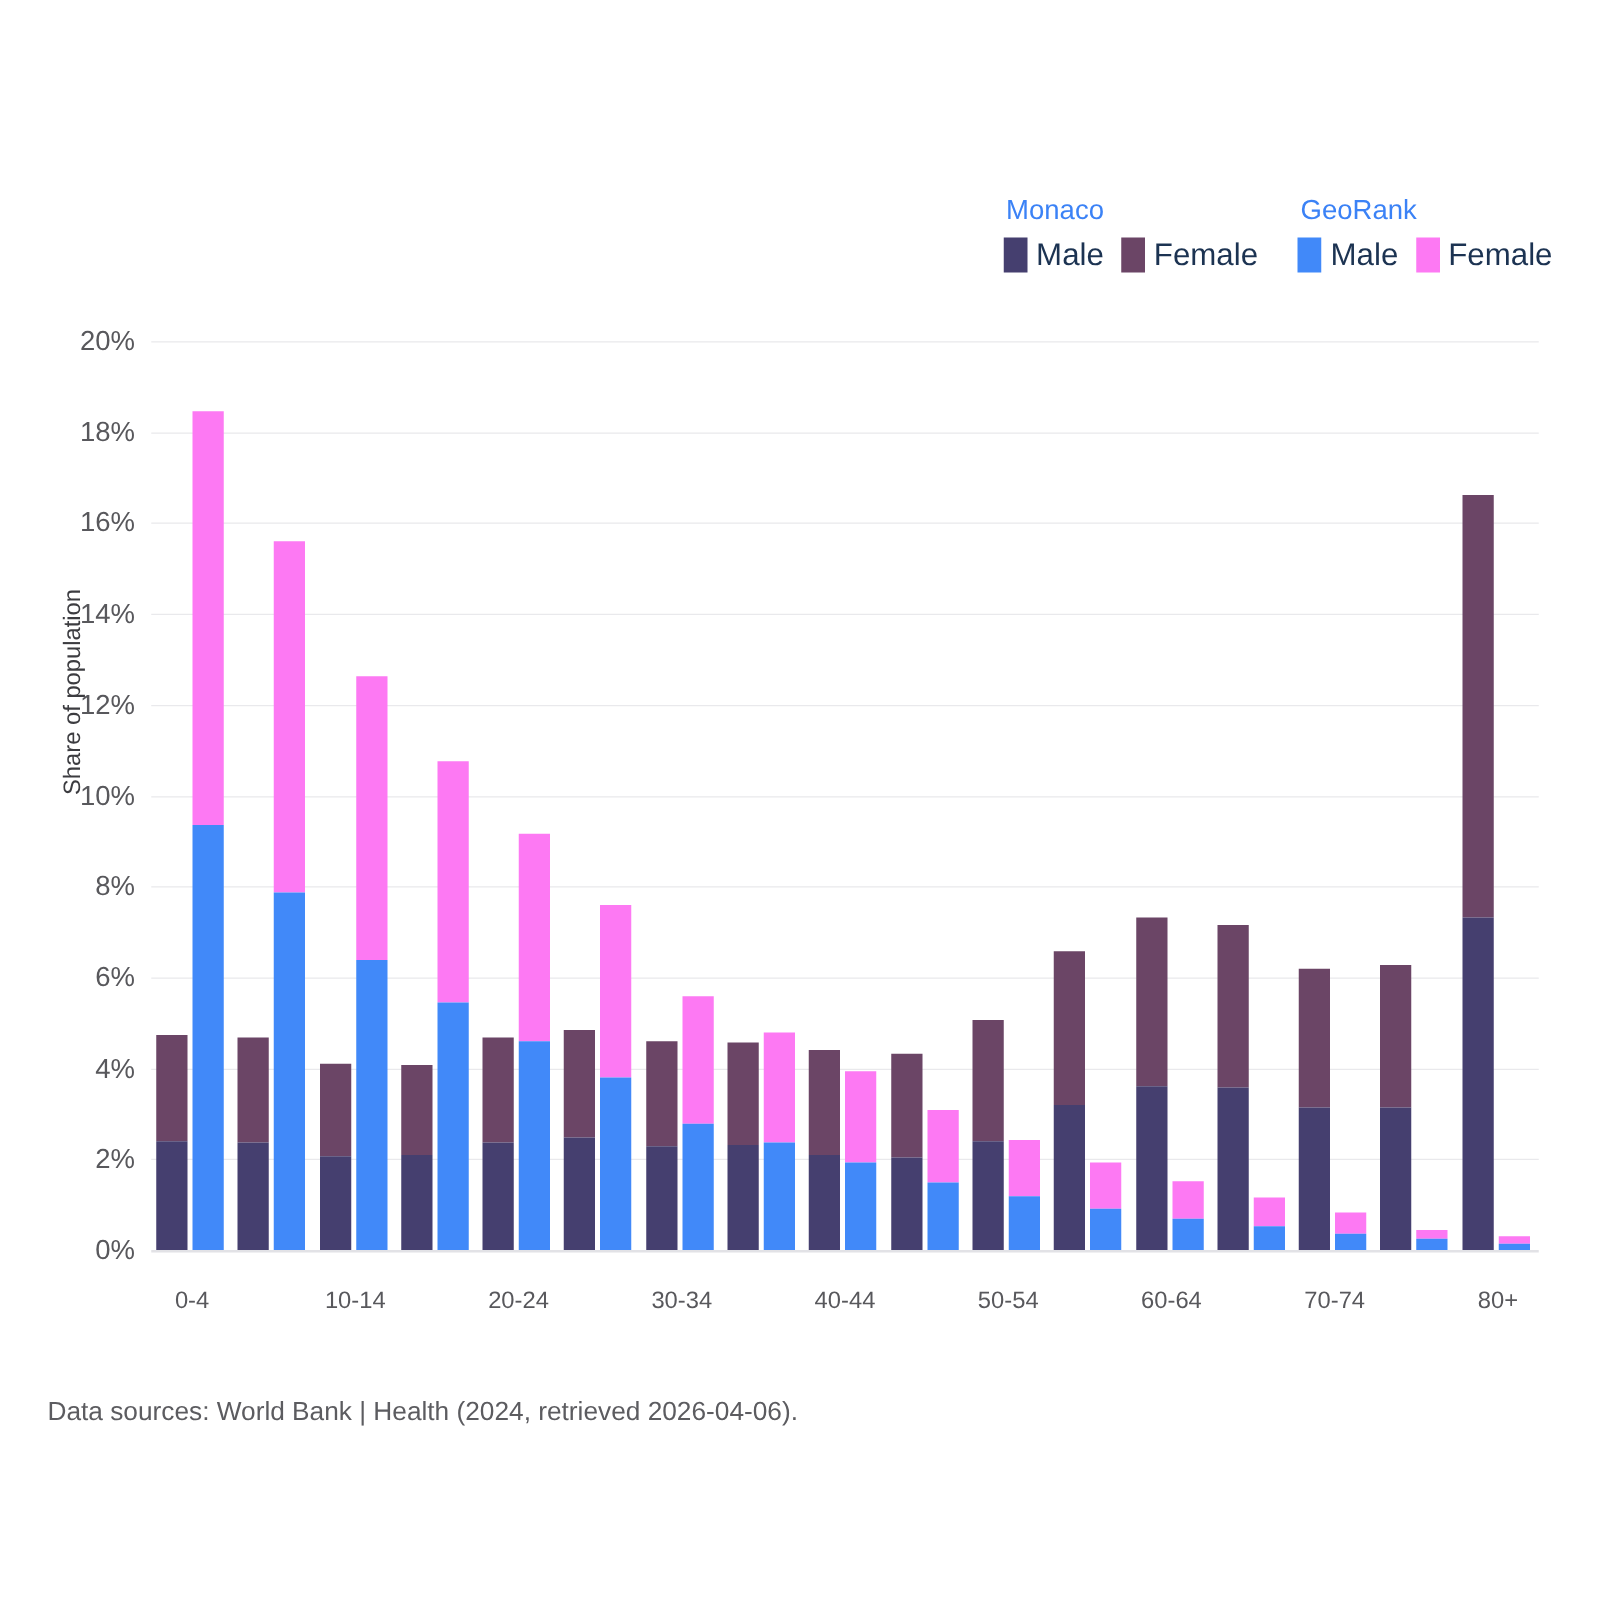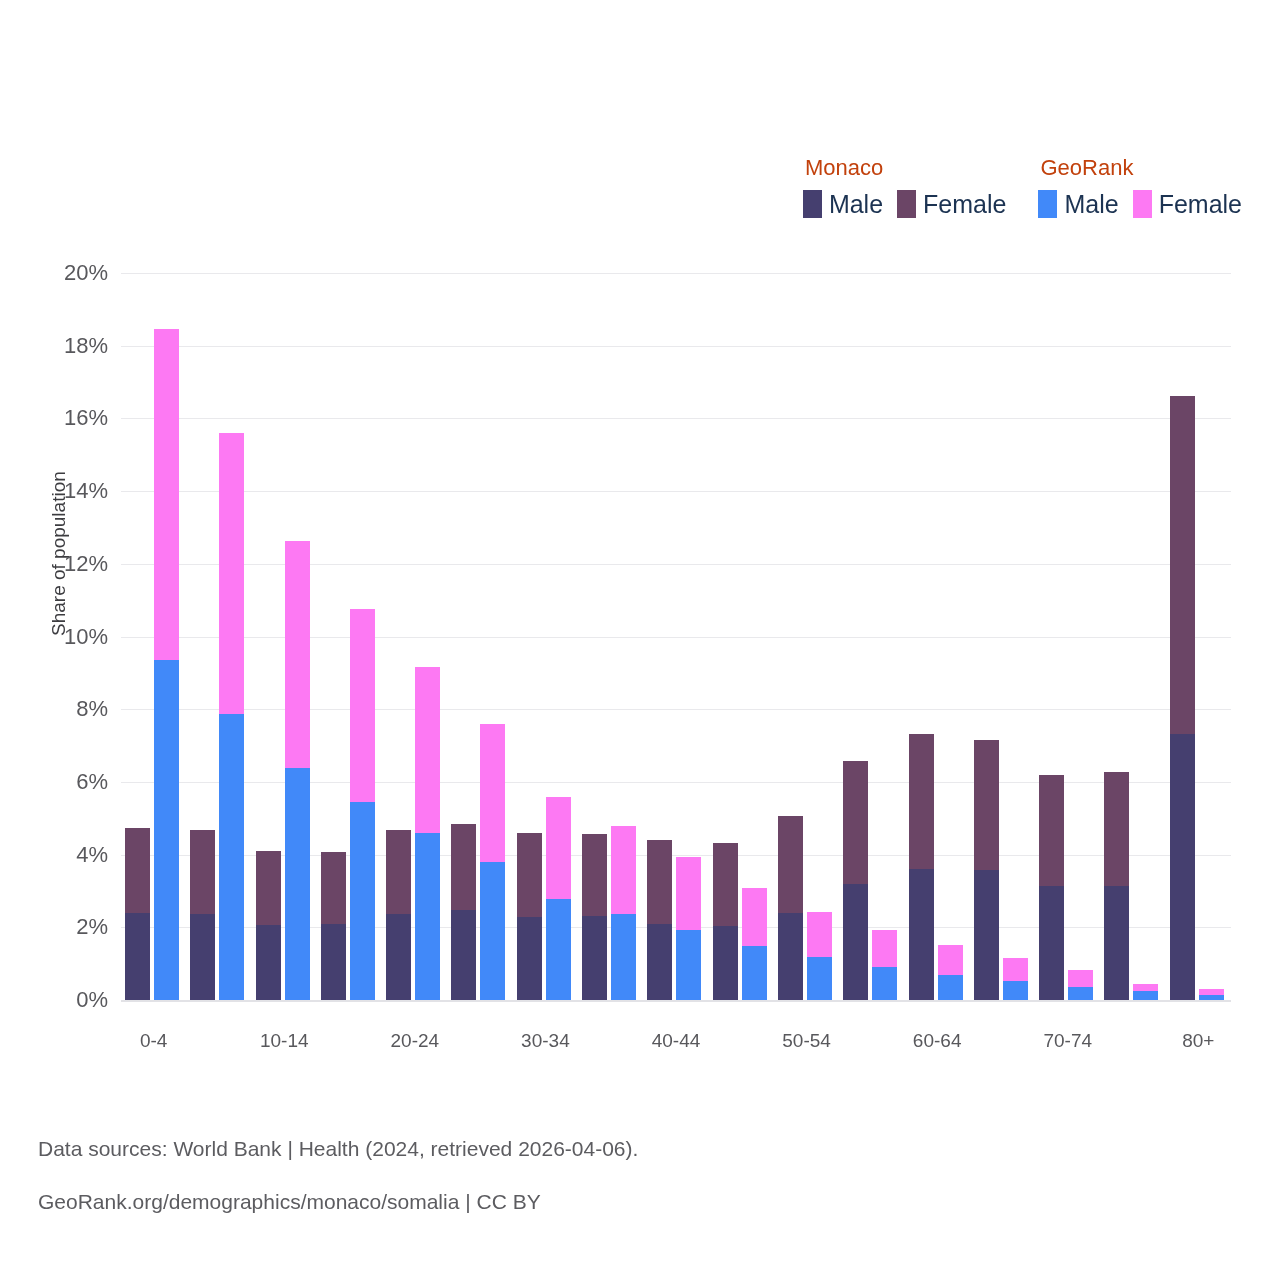--- a/index.html
+++ b/index.html
@@ -49,21 +49,21 @@
     align-items: flex-end;
   }
   .legend-group {
     display: flex;
     flex-direction: column;
     align-items: flex-start;
   }
   .legend-group + .legend-group { margin-left: 32px; }
   .legend-group-title {
     font-size: 22px;
-    color: #c2410c;
+    color: #3b82f6;
     margin-bottom: 9px;
     padding-left: 2px;
   }
   .legend-items {
     display: flex;
     flex-direction: row;
     align-items: center;
   }
   .legend-item {
     display: flex;
@@ -157,21 +157,21 @@
 
   
   .footer {
     position: absolute;
     left: 38px;
     top: 1113px;
     font-size: 21px;
     color: #5c5c60;
     line-height: 1.62;
   }
-  .footer div { white-space: nowrap; margin-top: 19px; }
+  .footer div { white-space: nowrap; }
 </style>
 </head>
 <body>
 
 <div id="chart-root">
 
 
   <div class="legend">
     <div class="legend-groups" id="legend-groups">
         <div class="legend-group">
@@ -413,16 +413,15 @@
       <div class="xtick-label" style="left: 545.412px;">30-34</div>
       <div class="xtick-label" style="left: 676px;">40-44</div>
       <div class="xtick-label" style="left: 806.588px;">50-54</div>
       <div class="xtick-label" style="left: 937.176px; text-align: center;">60-64</div>
       <div class="xtick-label" style="left: 1067.76px;">70-74</div>
       <div class="xtick-label" style="left: 1198.35px;">80+</div>
     </div>
 
   <div class="footer">
     <div>Data sources: World Bank | Health (2024, retrieved 2026-04-06).</div>
-    <div>GeoRank.org/demographics/monaco/somalia | CC BY</div>
   </div>
 
 </div>
 
 </body></html>

